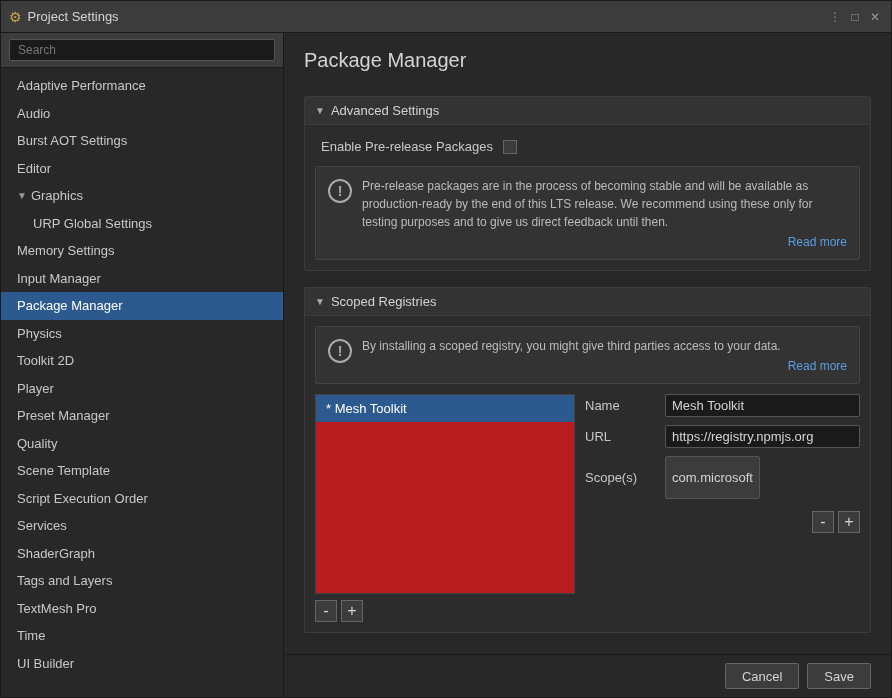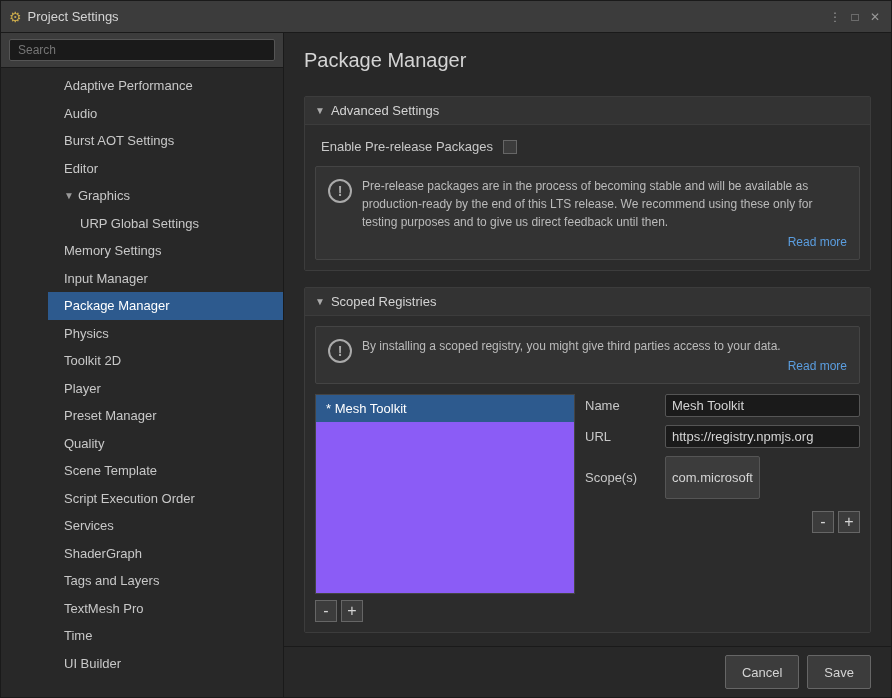--- a/index.html
+++ b/index.html
@@ -110,21 +110,20 @@
       border-radius: 2px;
       color: #d4d4d4;
       padding: 0 24px 0 8px;
       font-size: 12px;
     }
 
     .sidebar-list {
       flex: 1;
       overflow-y: auto;
       padding: 4px 0;
-      margin-left: 47px;
     }
 
     .sidebar-item {
       padding: 4px 16px;
       cursor: pointer;
       color: #c8c8c8;
       font-size: 13px;
       line-height: 1.5;
     }
 
@@ -267,21 +266,21 @@
     }
 
     .registry-row {
       display: flex;
       gap: 10px;
     }
 
     .registry-list {
       width: 260px;
       min-height: 200px;
-      background: #8b5cf6;
+      background: #b91c1c;
       border: 1px solid #444;
     }
 
     .registry-list-item {
       padding: 6px 10px;
       cursor: pointer;
       color: #c8c8c8;
       font-size: 13px;
     }
 
@@ -363,21 +362,21 @@
       display: flex;
       justify-content: flex-end;
       gap: 8px;
       border-top: 1px solid #1a1a1a;
       background: #282828;
       flex-shrink: 0;
     }
 
     .footer-btn {
       padding: 4px 16px;
-      height: 34px;
+      height: 26px;
       background: #3c3c3c;
       border: 1px solid #666;
       color: #d4d4d4;
       font-size: 13px;
       cursor: pointer;
       border-radius: 2px;
     }
     .footer-btn.primary {
       background: #3c3c3c;
     }

